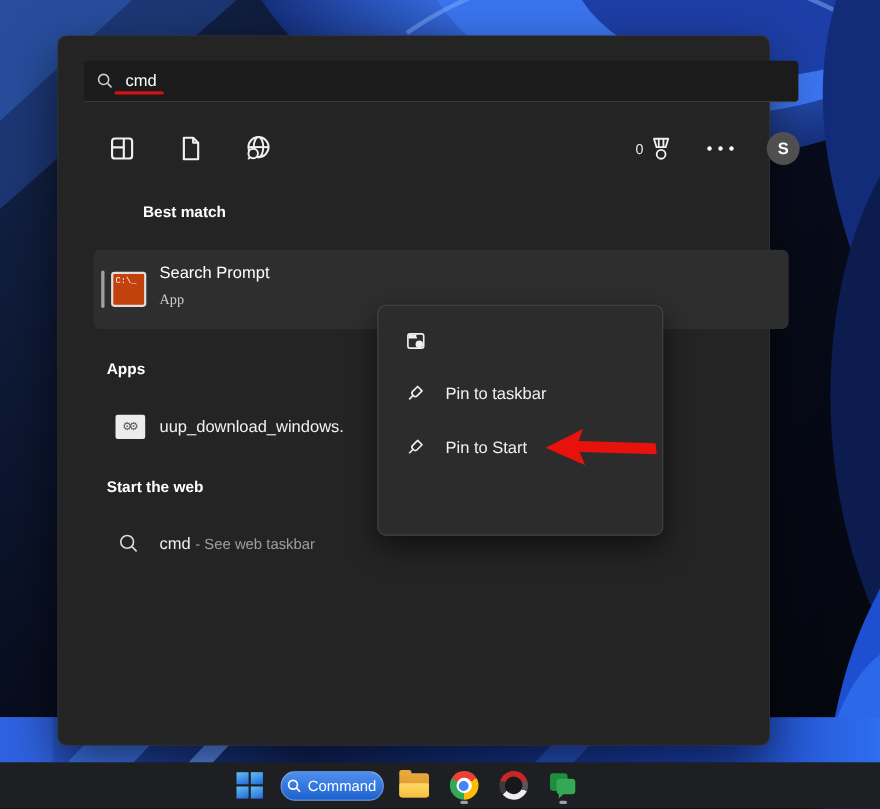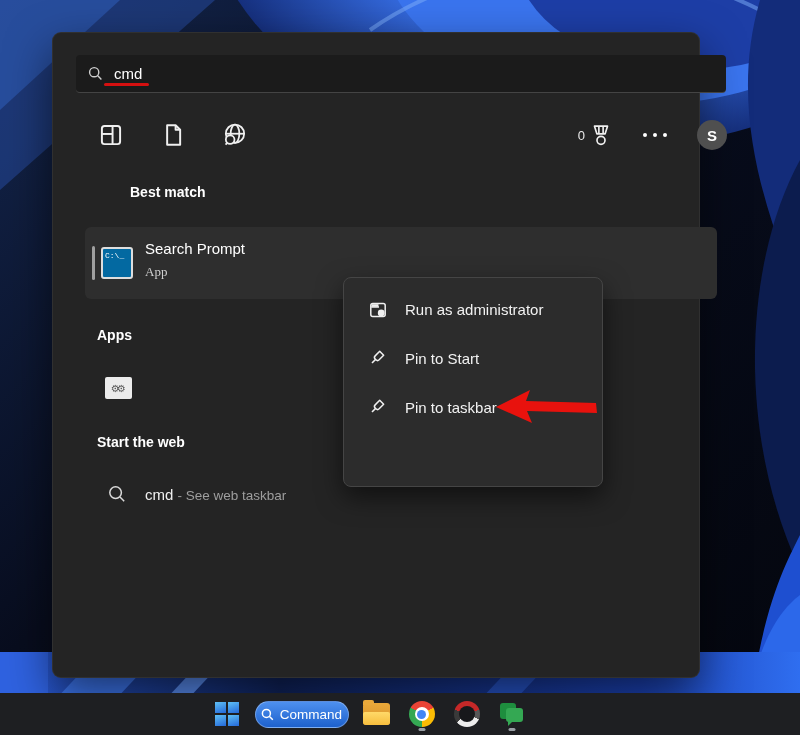--- a/index.html
+++ b/index.html
@@ -42,21 +42,21 @@
     display:flex;align-items:center;justify-content:center;font-size:15px;font-weight:700;}
 
   .sec-title{position:absolute;left:44px;color:#fff;font-size:14px;font-weight:700;}
   .best-row{
     position:absolute;left:32px;top:194px;width:632px;height:72px;
     background:#2e2e2e;border-radius:6px;
   }
   .sel-bar{position:absolute;left:7px;top:19px;width:3px;height:34px;border-radius:2px;background:#a0a0a0;}
   .cmd-icon{
     position:absolute;left:16px;top:20px;width:32px;height:32px;box-sizing:border-box;
-    background:#0369a1;border:2px solid #dedede;border-radius:3px;
+    background:#c2410c;border:2px solid #dedede;border-radius:3px;
     color:#fff;font-family:"Liberation Mono","DejaVu Sans Mono",monospace;
     font-size:8px;line-height:10px;padding:2px 0 0 2px;letter-spacing:0;
   }
   .best-title{position:absolute;left:60px;top:13px;color:#fff;font-size:15px;}
   .best-sub{position:absolute;left:60px;top:37px;color:#cfcfcf;font-size:13px;font-family:Liberation Serif, serif;}
 
   .app-item{position:absolute;left:32px;top:338px;width:280px;height:40px;}
   .batch-icon{
     position:absolute;left:20px;top:6px;width:27px;height:22px;background:#ececec;
     border-radius:2px;display:flex;align-items:center;justify-content:center;
@@ -228,20 +228,21 @@
     <div class="best-title">Search Prompt</div>
     <div class="best-sub">App</div>
   </div>
 
   <div class="sec-title" style="top:294px;">Apps</div>
 
   <div class="app-item">
     <div class="batch-icon">
       <span>⚙⚙</span>
     </div>
+    <div class="app-item-label">uup_download_windows.</div>
   </div>
 
   <div class="sec-title" style="top:401px;">Start the web</div>
 
   <div class="web-item">
     <svg width="20" height="20" viewBox="0 0 20 20">
       <circle cx="8.6" cy="8.6" r="5.8" stroke="#dadada" stroke-width="1.5" fill="none"></circle>
       <line x1="13" y1="13" x2="17.2" y2="17.2" stroke="#dadada" stroke-width="1.5"></line>
     </svg>
     <div class="web-label">
@@ -254,39 +255,38 @@
 <div class="ctx-menu">
   <div class="ctx-item">
     <svg width="20" height="20" viewBox="0 0 20 20">
       <g stroke="#f0f0f0" stroke-width="1.5" fill="none">
         <rect x="2.8" y="3.5" width="14.4" height="13" rx="2"></rect>
         <path d="M3.2,7 h7.8"></path>
         <path d="M3.5,4.2 h7 v2.6 h-7 z" fill="#f0f0f0" stroke="none"></path>
         <circle cx="13.2" cy="13" r="3.4" fill="#f0f0f0" stroke="none"></circle>
       </g>
     </svg>
-    <span class="lbl">Run as administrator</span>
   </div>
   <div class="ctx-item">
     <svg width="20" height="20" viewBox="0 0 20 20">
       <g stroke="#f0f0f0" stroke-width="1.5" fill="none" stroke-linejoin="round" transform="rotate(45 10 8)">
         <path d="M7.2,2.8 h5.6 v6.4 a2.2,2.2 0 0 1 -2.2,2.2 h-1.2 a2.2,2.2 0 0 1 -2.2,-2.2 Z"></path>
         <line x1="10" y1="11.4" x2="10" y2="16.5"></line>
       </g>
     </svg>
-    <span class="lbl">Pin to Start</span>
+    <span class="lbl">Pin to taskbar</span>
   </div>
   <div class="ctx-item">
     <svg width="20" height="20" viewBox="0 0 20 20">
       <g stroke="#f0f0f0" stroke-width="1.5" fill="none" stroke-linejoin="round" transform="rotate(45 10 8)">
         <path d="M7.2,2.8 h5.6 v6.4 a2.2,2.2 0 0 1 -2.2,2.2 h-1.2 a2.2,2.2 0 0 1 -2.2,-2.2 Z"></path>
         <line x1="10" y1="11.4" x2="10" y2="16.5"></line>
       </g>
     </svg>
-    <span class="lbl">Pin to taskbar</span>
+    <span class="lbl">Pin to Start</span>
   </div>
 </div>
 
 <svg class="annot-arrow" width="800" height="735" viewBox="0 0 800 735">
   <polygon points="496,407 530,390 526,401 596,403 597,413 527,411 532,423" fill="#e8120d"></polygon>
 </svg>
 
 <div class="taskbar">
   <div class="tb-items">
     <div class="tb-btn">

